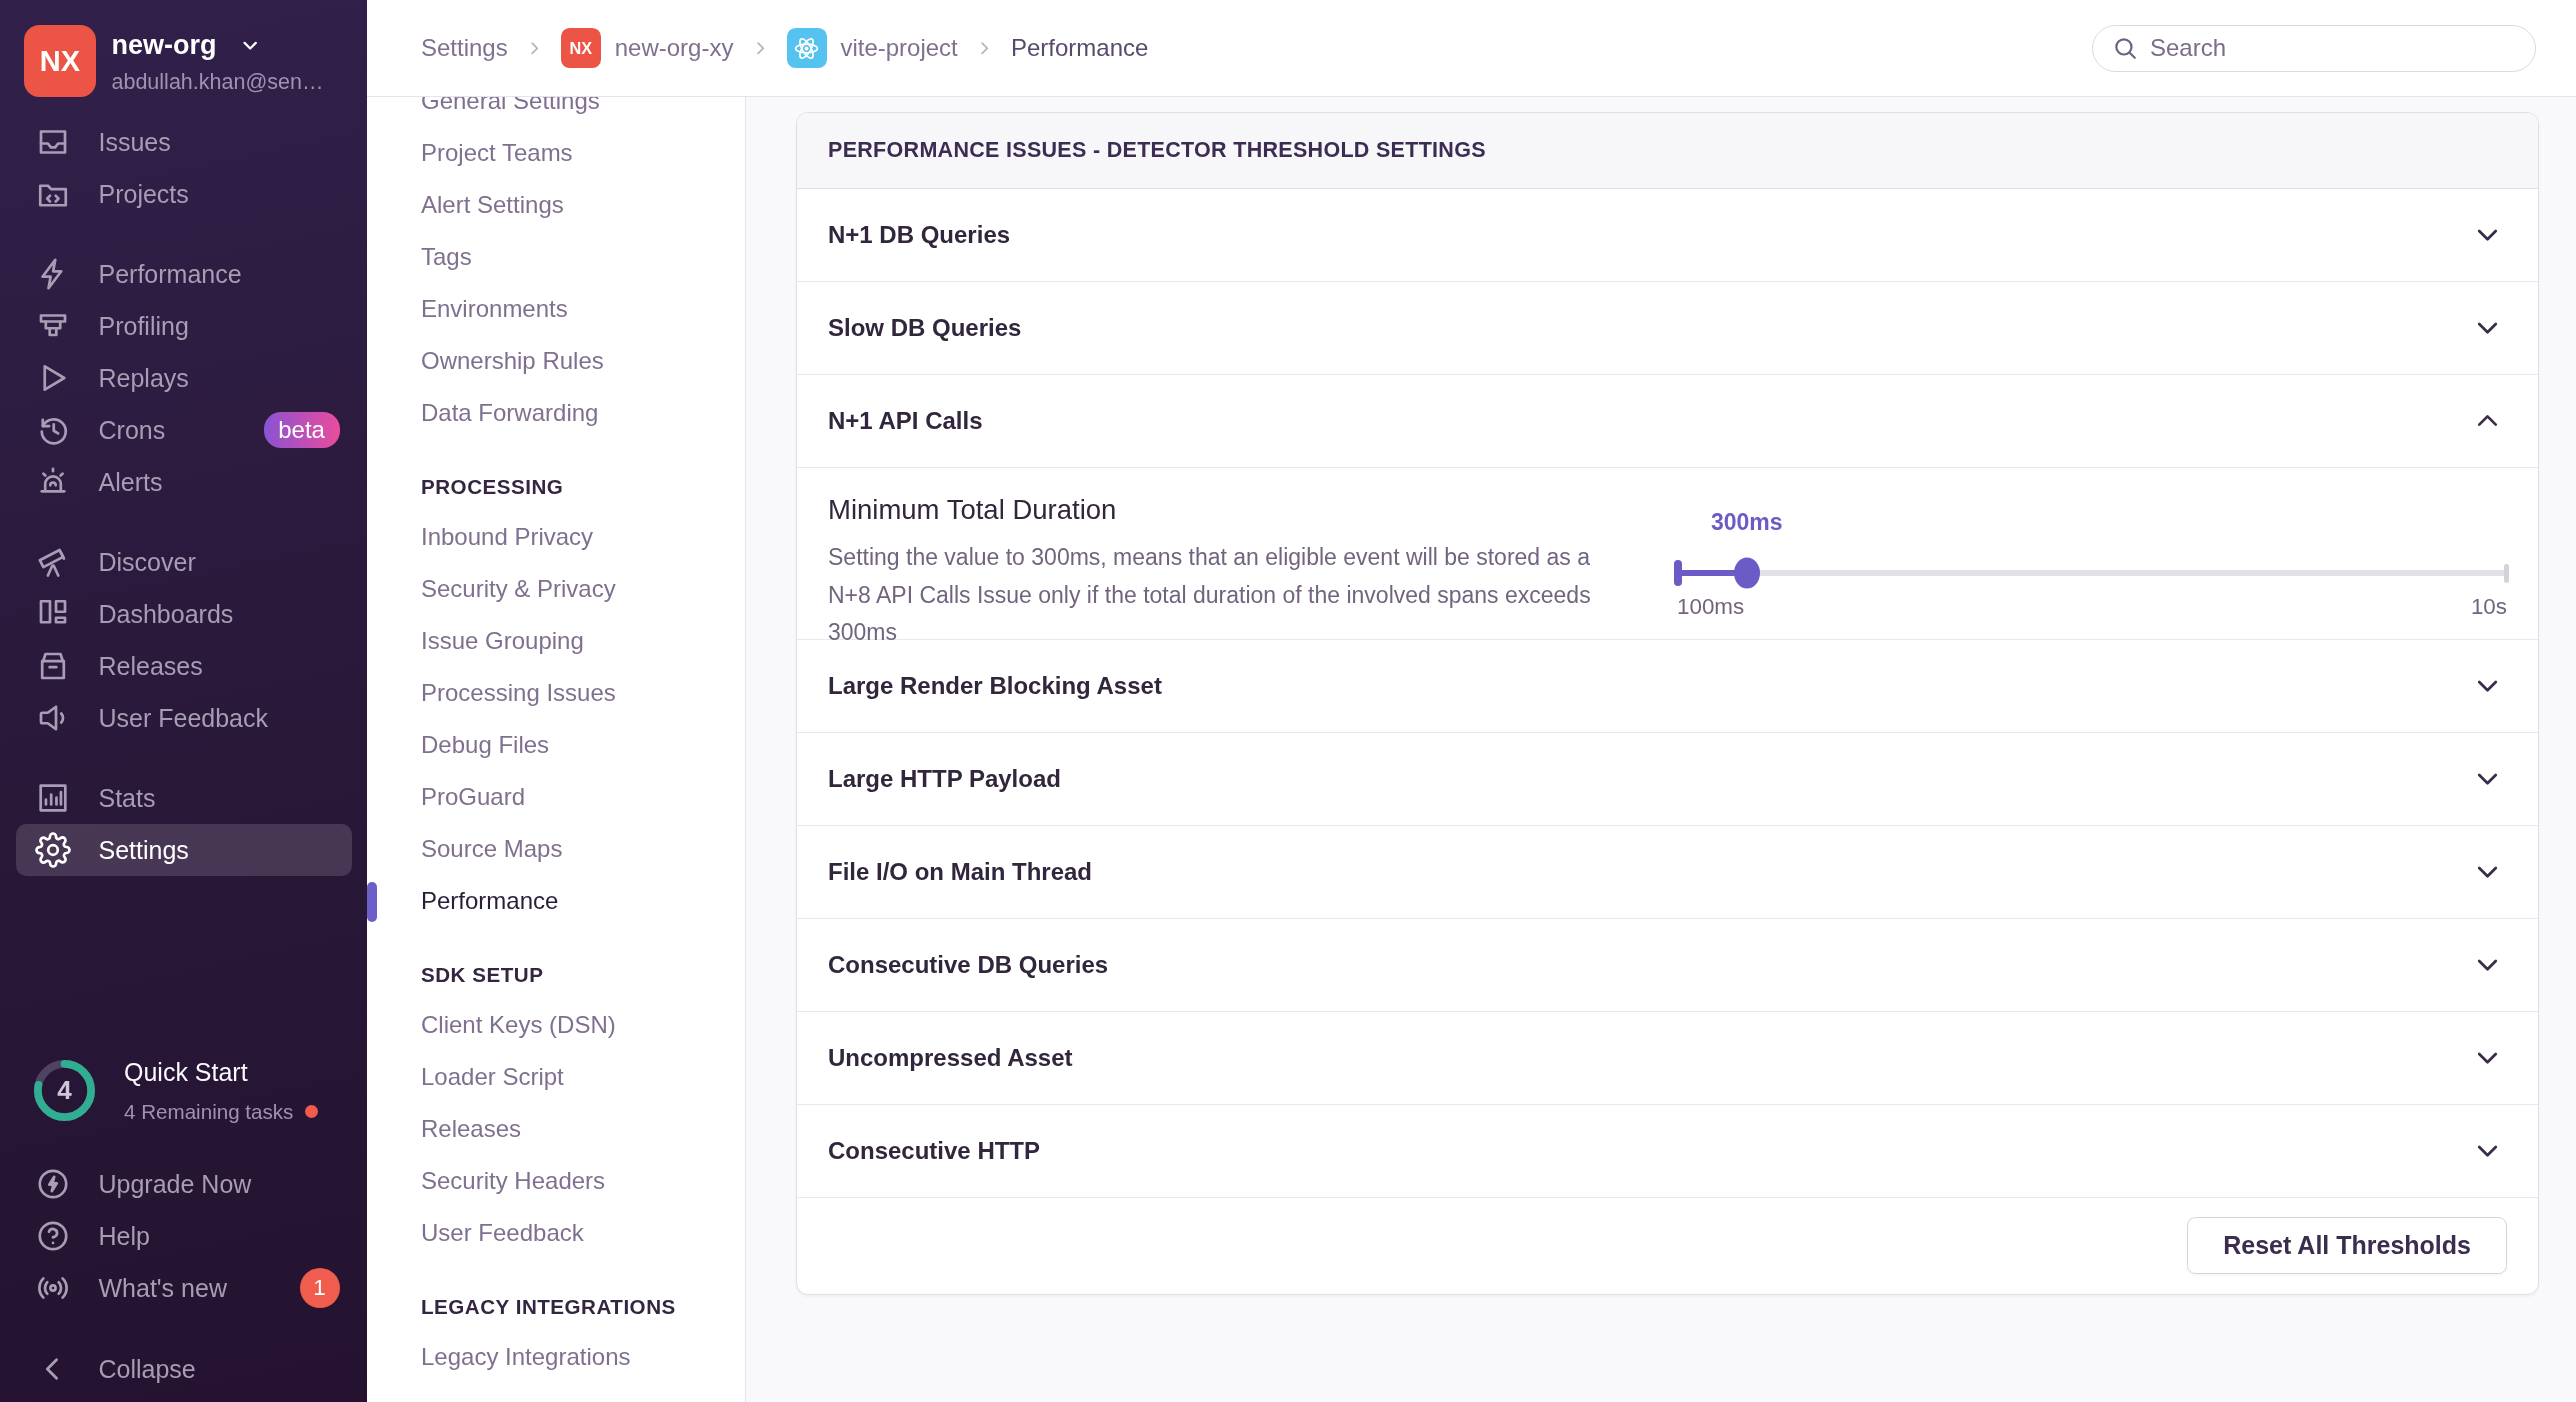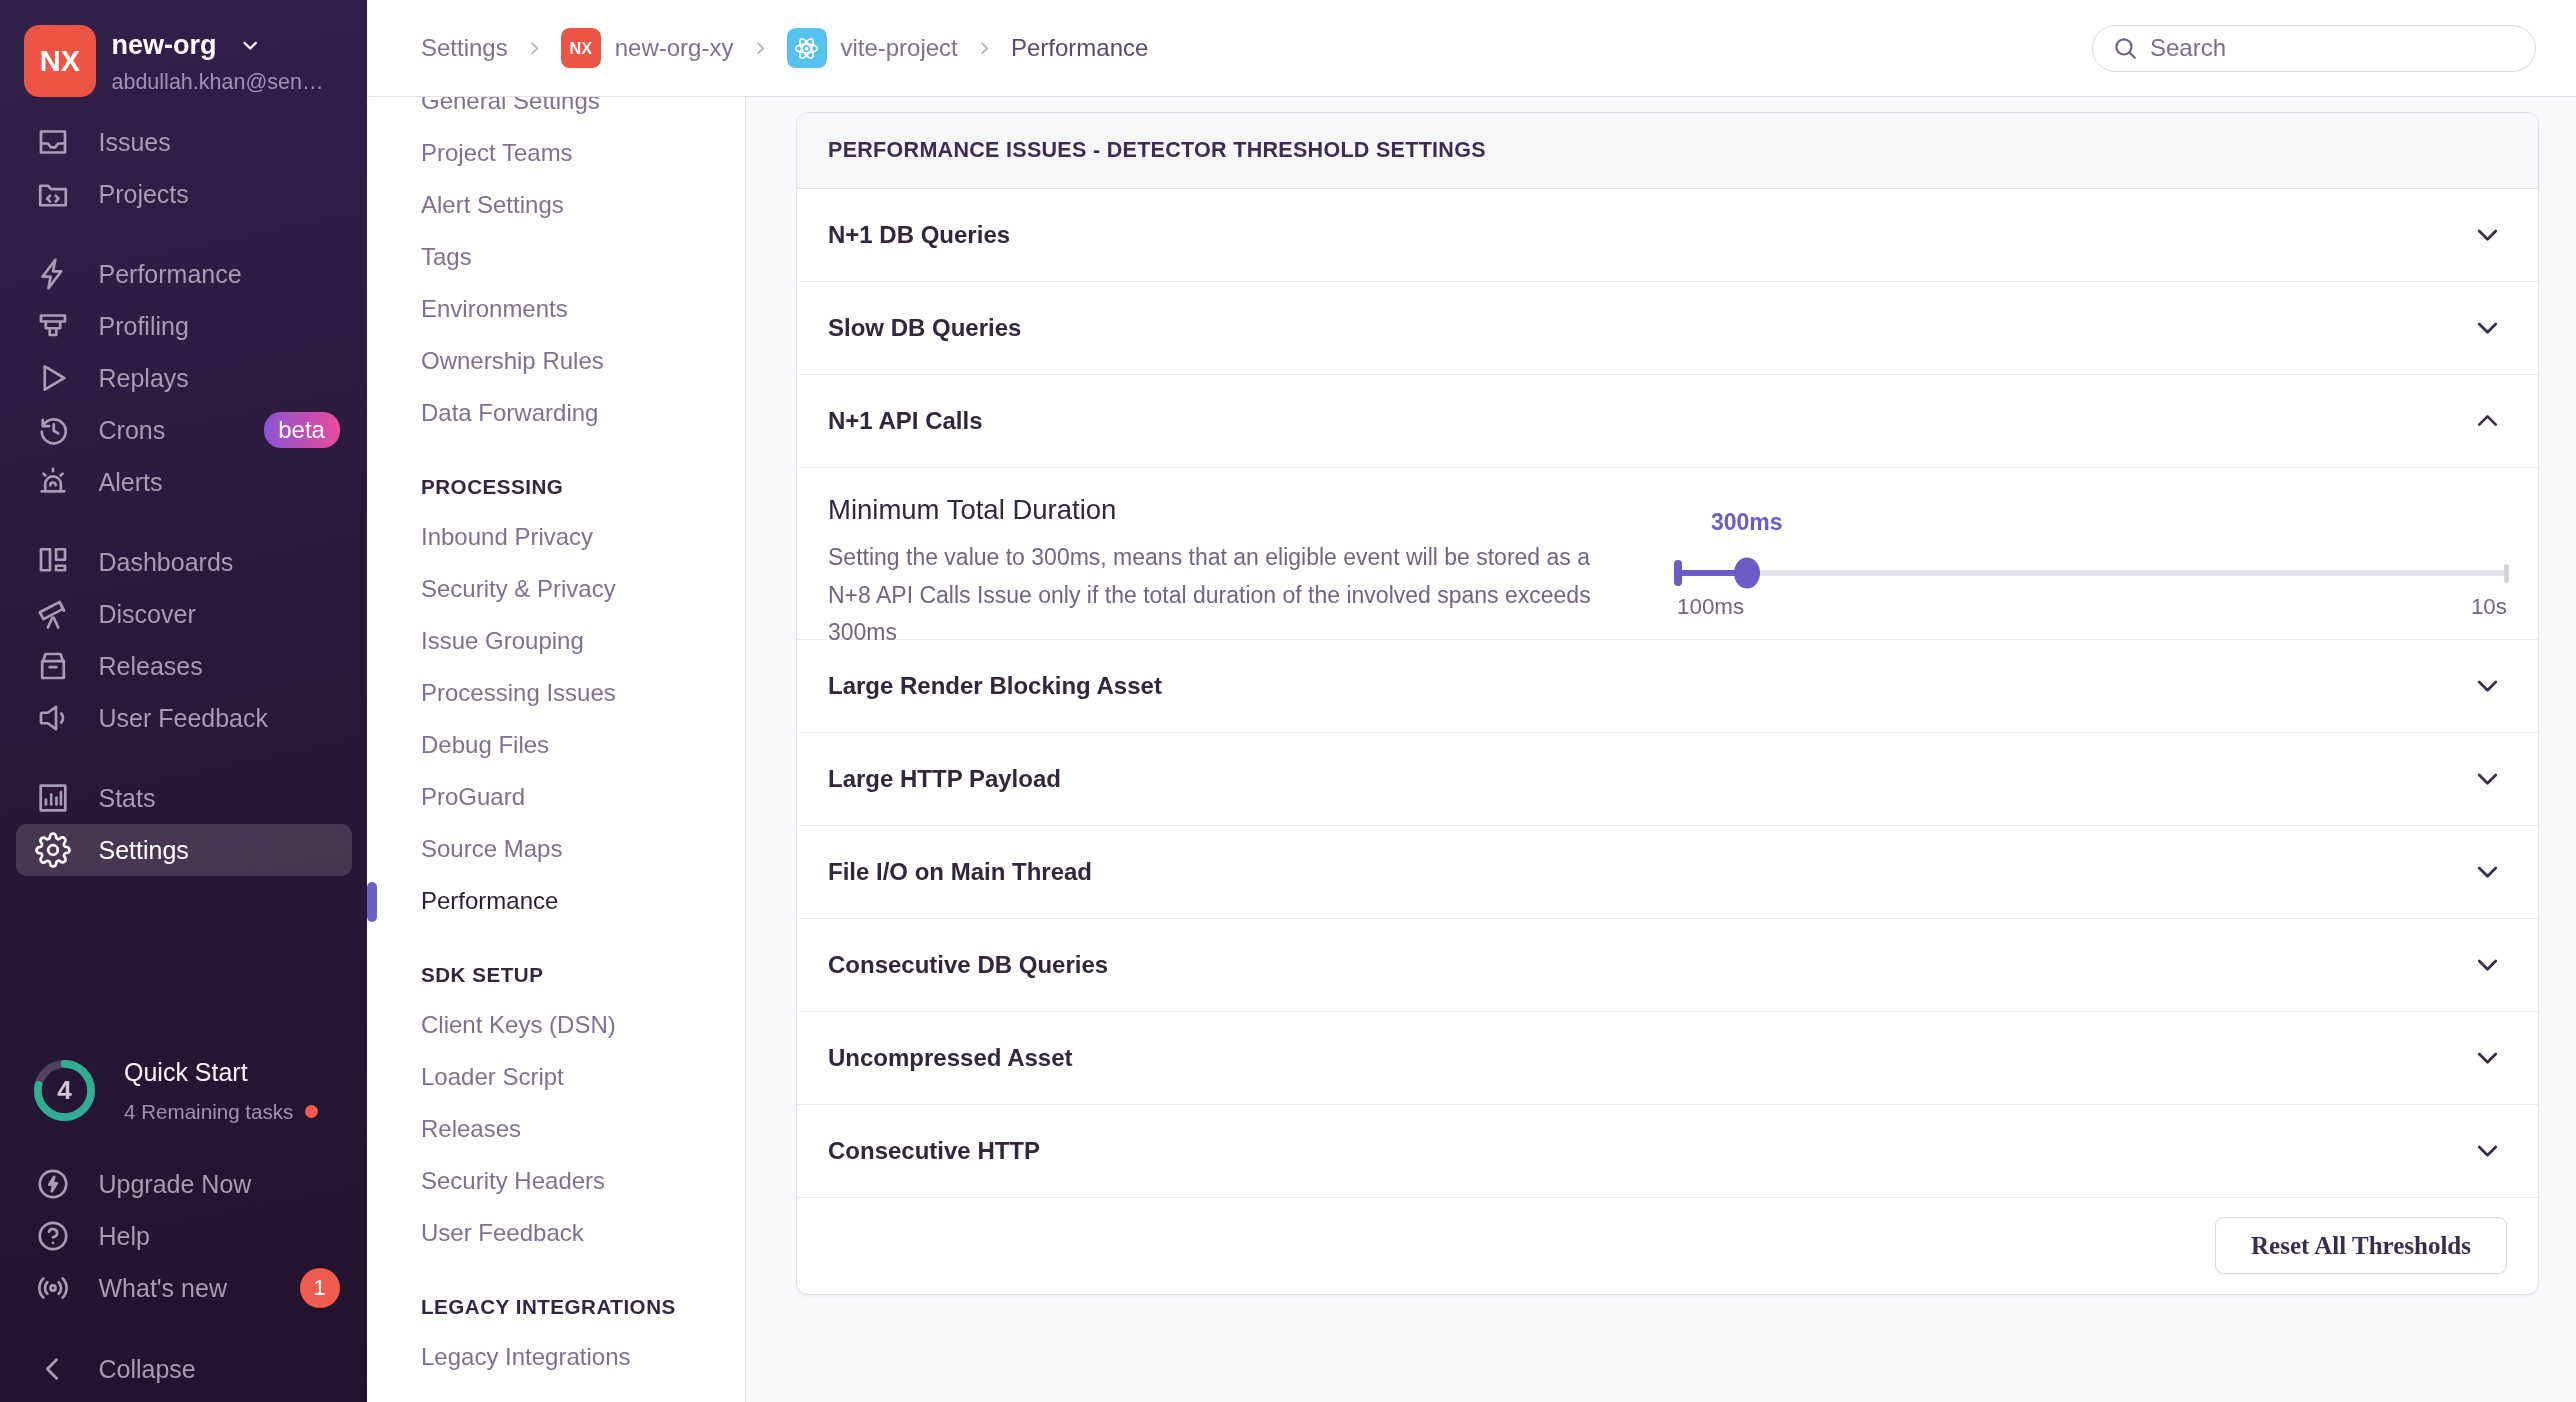--- a/index.html
+++ b/index.html
@@ -89,21 +89,21 @@
   .slider-track { position:absolute; inset:0; background:#e3e0e9; border-radius:3.4px; }
   .slider-fill { position:absolute; left:0; top:0; bottom:0; background:#6a5bc6; border-radius:3.4px; }
   .slider-cap-left { position:absolute; left:-2.6px; top:-9.5px; width:7.7px; height:26px; border-radius:4.3px; background:#6a5bc6; }
   .slider-cap-right { position:absolute; right:-1.7px; top:-6px; width:4.3px; height:19px; border-radius:2.6px; background:#d5d1dc; }
   .slider-thumb { position:absolute; top:3.4px; transform:translate(-50%,-50%); width:26px; height:31px;
     border-radius:50%; background:#6a5bc6; cursor:grab; }
   .slider-labels { position:absolute; top:100px; left:0; right:0; display:flex;
     justify-content:space-between; font-size:22.4px; color:#72647f; }
   .panel-foot { height:96px; display:flex; align-items:center; justify-content:flex-end; padding-right:31px; }
   .reset-btn { height:57px; padding:0 35px; background:#fff; border:1.7px solid #d8d2de; border-radius:8.6px;
-    font-family:Liberation Serif, serif; font-size:25px; font-weight:700; color:#3b2d4e; cursor:pointer;
+    font-family:Liberation Sans, sans-serif; font-size:25px; font-weight:700; color:#3b2d4e; cursor:pointer;
     box-shadow:0 1.7px 1.7px rgba(0,0,0,.03); }
 
   svg.ic { display:block; }
 </style>
 </head>
 <body>
 
 <div class="app">
 
   <aside class="sidenav">
@@ -192,37 +192,37 @@
                 <path d="M10.2 14.2a1.8 1.8 0 0 1 3.6 0"></path>
               </svg>
             </span>
             <span>Alerts</span>
           </div>
         </div>
         <div class="snav-group">
           <div class="snav-item">
             <span class="nicon">
               <svg class="ic" width="36" height="36" viewBox="0 0 24 24" fill="none" stroke="currentColor" stroke-width="1.8" stroke-linecap="round" stroke-linejoin="round">
-                <path d="M4 3.5h6v14H4z"></path>
-                <path d="M14 3.5h6v7h-6z"></path>
-                <path d="M14 14.5h6v3h-6z"></path>
-              </svg>
-            </span>
-            <span>Dashboards</span>
-          </div>
-          <div class="snav-item">
-            <span class="nicon">
-              <svg class="ic" width="36" height="36" viewBox="0 0 24 24" fill="none" stroke="currentColor" stroke-width="1.8" stroke-linecap="round" stroke-linejoin="round">
                 <path d="M3.2 10.8 16.4 4l2.4 4.6-13.2 6.8z"></path>
                 <path d="M16.9 5.1l2.4 4.6"></path>
                 <path d="M11.5 14.5 8.6 21"></path>
                 <path d="M12.5 14.5l3 6.5"></path>
               </svg>
             </span>
             <span>Discover</span>
+          </div>
+          <div class="snav-item">
+            <span class="nicon">
+              <svg class="ic" width="36" height="36" viewBox="0 0 24 24" fill="none" stroke="currentColor" stroke-width="1.8" stroke-linecap="round" stroke-linejoin="round">
+                <path d="M4 3.5h6v14H4z"></path>
+                <path d="M14 3.5h6v7h-6z"></path>
+                <path d="M14 14.5h6v3h-6z"></path>
+              </svg>
+            </span>
+            <span>Dashboards</span>
           </div>
           <div class="snav-item">
             <span class="nicon">
               <svg class="ic" width="36" height="36" viewBox="0 0 24 24" fill="none" stroke="currentColor" stroke-width="1.8" stroke-linecap="round" stroke-linejoin="round">
                 <path d="M4.8 8.8h14.4V20H4.8z"></path>
                 <path d="M5.4 8.8 7 4h10l1.6 4.8"></path>
                 <path d="M9.8 12.8h4.4"></path>
               </svg>
             </span>
             <span>Releases</span>

